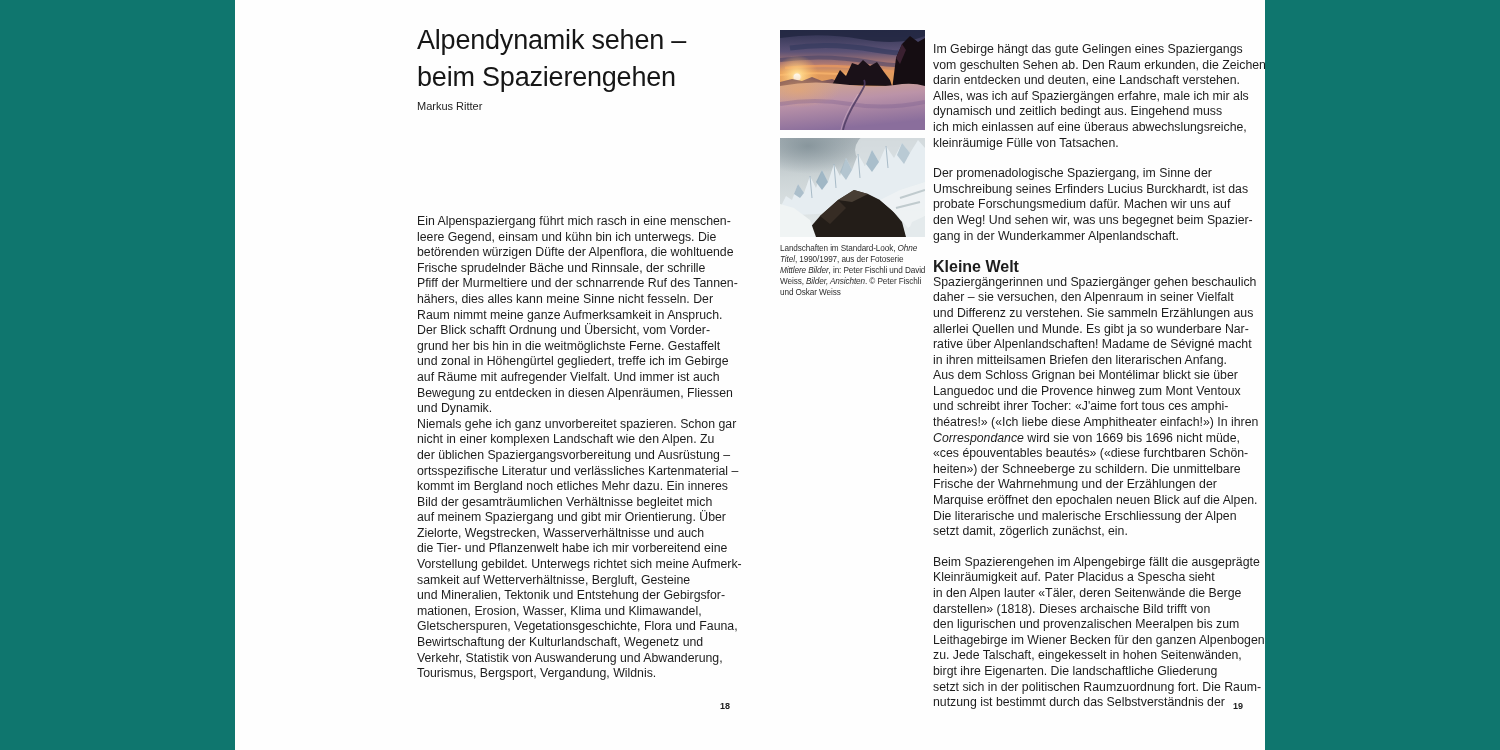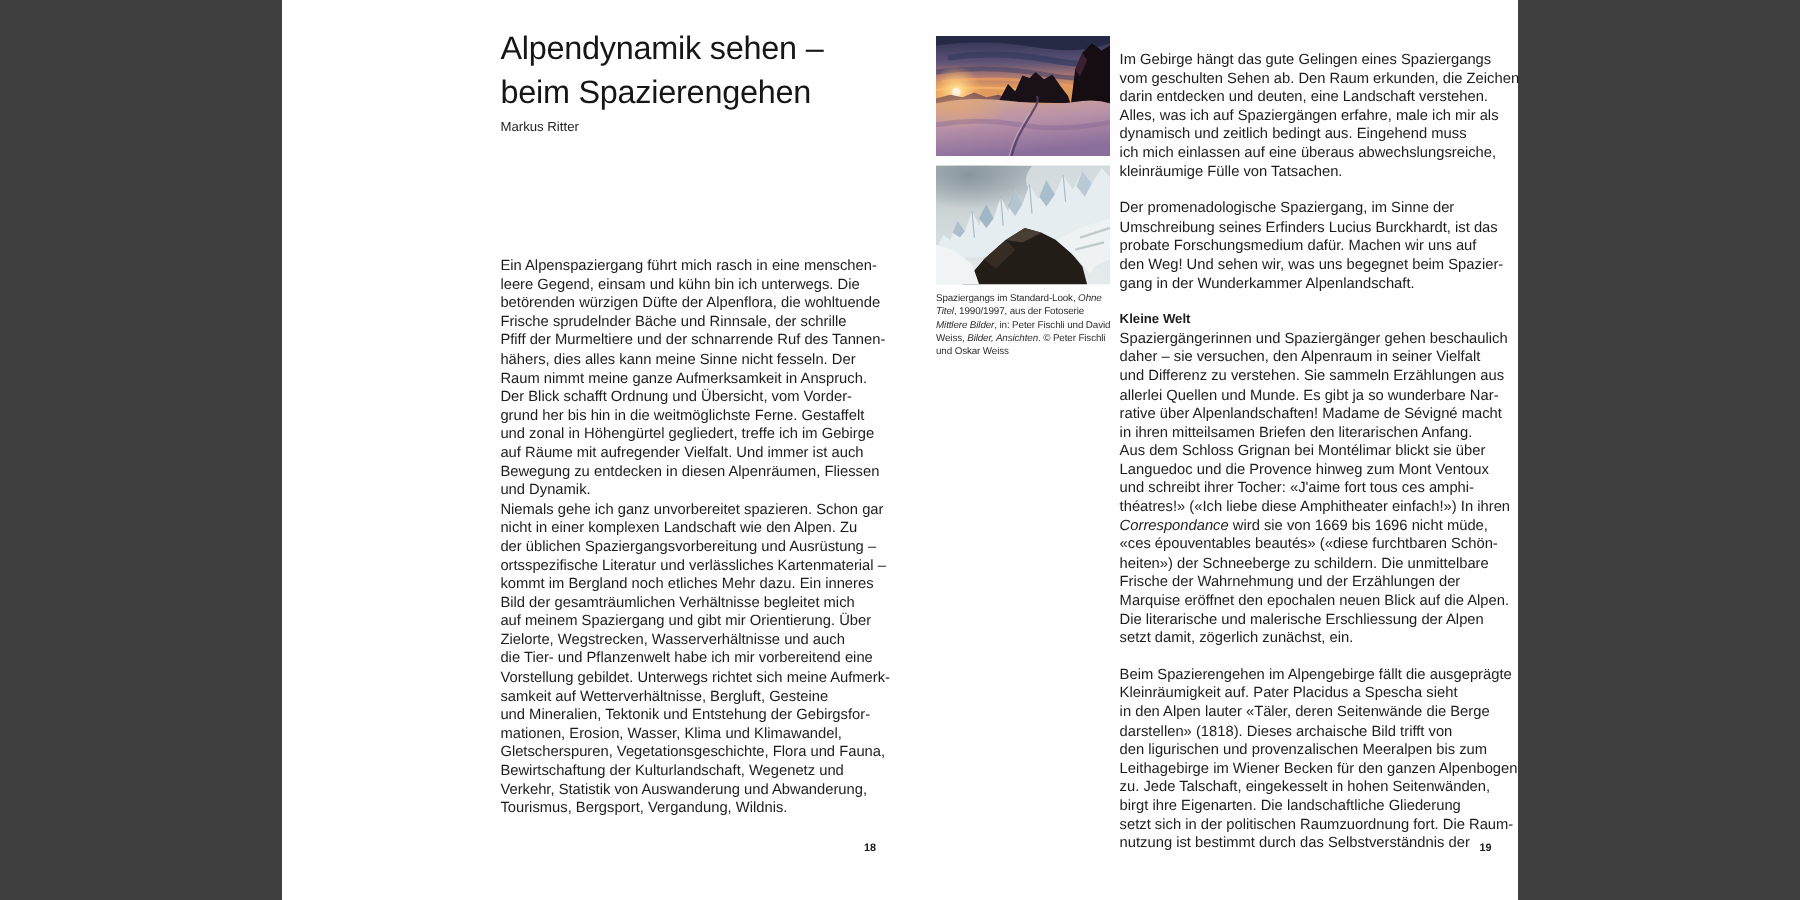--- a/index.html
+++ b/index.html
@@ -1,27 +1,27 @@
 <!DOCTYPE html>
 <html><head>
 <meta charset="utf-8">
 <style>
   html,body{margin:0;padding:0;}
   body{width:1500px;height:750px;background:#000;overflow:hidden;
        font-family:"Liberation Sans",sans-serif;}
-  .stage{position:relative;width:1500px;height:750px;background:#404040;}
+  .stage{position:relative;width:1500px;height:750px;background:#0f766e;}
   .spread{position:absolute;left:235px;top:0;width:1030px;height:750px;background:#fefefe;}
   .title{position:absolute;left:182px;top:22px;margin:0;font-size:27px;line-height:37px;
          font-weight:500;letter-spacing:-0.2px;color:#161616;white-space:pre;}
   .author{position:absolute;left:182px;top:100px;font-size:11px;color:#1d1d1d;}
   .textcol{position:absolute;color:#1d1d1d;margin-top:23px;}
   .leftcol{left:182px;top:191px;width:334px;}
   .rightcol{left:698px;top:19px;width:336px;}
   .para{margin:0;font-size:12.3px;line-height:15.6px;white-space:pre;letter-spacing:0;}
-  .subhead{margin:0;font-size:11px;line-height:15.6px;font-weight:bold;}
+  .subhead{margin:0;font-size:16px;line-height:15.6px;font-weight:bold;}
   .gap{margin-top:15px;}
   .gap-sm{margin-top:9px;}
   .it{font-style:italic;}
   .figcol{position:absolute;left:545px;top:30px;width:145px;margin:0;}
   .photo{width:145px;margin:0 0 8px 0;}
   .photo svg{display:block;width:100%;height:100%;}
   .ph1{height:100px;}
   .ph2{height:99px;margin-bottom:6px;}
   .caption{font-size:8.2px;line-height:11px;color:#2e2e2e;width:148px;letter-spacing:-0.1px;}
   .pagenum{position:absolute;top:701px;width:30px;text-align:right;
@@ -143,21 +143,21 @@
           <path d="M30,38 L32,60 M54,26 L56,50 M78,16 L80,40 M106,8 L108,30" stroke="#7f99ab" stroke-width="1" opacity="0.6" fill="none"></path>
           <path d="M22,99 L40,78 L58,62 L74,52 L88,56 L100,62 L112,72 L122,84 L126,99 Z" fill="#231d18"></path>
           <path d="M58,62 L74,52 L88,56 L72,64 Z" fill="#4d4237" opacity="0.9"></path>
           <path d="M40,78 L58,62 L66,70 L50,86 Z" fill="#382f26" opacity="0.9"></path>
           <path d="M100,62 L120,52 L145,44 L145,78 L128,90 L116,76 Z" fill="#eef2f3" opacity="0.95"></path>
           <path d="M120,60 L145,52 M116,70 L140,64" stroke="#b4c0c4" stroke-width="2" opacity="0.8" fill="none"></path>
           <path d="M0,99 L0,66 L14,70 L30,82 L36,99 Z" fill="#f0f4f4"></path>
           <path d="M126,99 L132,84 L145,78 L145,99 Z" fill="#e4eaec"></path>
         </svg>
       </div>
-      <figcaption class="caption"><span>Spaziergangs im Standard-Look, </span><span class="it">Ohne Titel</span><span>, 1990/1997, aus der Fotoserie </span><span class="it">Mittlere Bilder</span><span>, in: Peter Fischli und David Weiss, </span><span class="it">Bilder, Ansichten</span><span>. © Peter Fischli und Oskar Weiss</span></figcaption>
+      <figcaption class="caption"><span>Landschaften im Standard-Look, </span><span class="it">Ohne Titel</span><span>, 1990/1997, aus der Fotoserie </span><span class="it">Mittlere Bilder</span><span>, in: Peter Fischli und David Weiss, </span><span class="it">Bilder, Ansichten</span><span>. © Peter Fischli und Oskar Weiss</span></figcaption>
     </figure>
 
     <div class="textcol rightcol">
       <p class="para"><span>Im Gebirge hängt das gute Gelingen eines Spaziergangs
 vom geschulten Sehen ab. Den Raum erkunden, die Zeichen
 darin entdecken und deuten, eine Landschaft verstehen.
 Alles, was ich auf Spaziergängen erfahre, male ich mir als
 dynamisch und zeitlich bedingt aus. Eingehend muss
 ich mich einlassen auf eine überaus abwechslungsreiche,
 kleinräumige Fülle von Tatsachen.</span></p>

